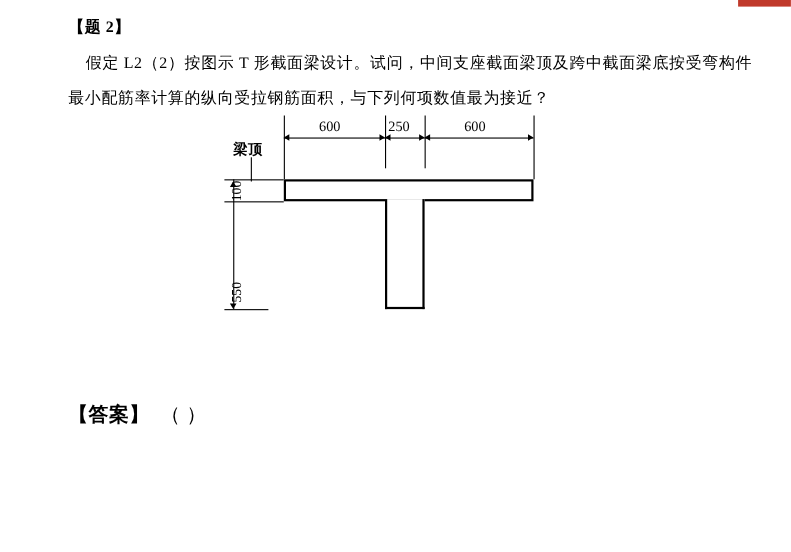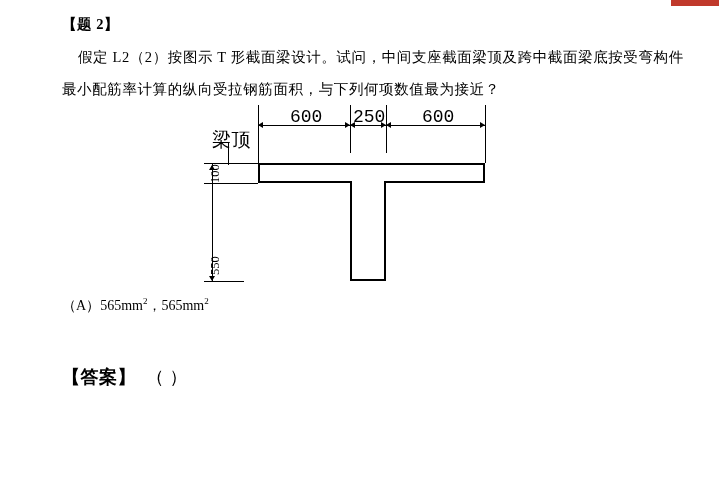--- a/index.html
+++ b/index.html
@@ -51,39 +51,39 @@
   
   .figure {
     position: absolute;
     left: 190px;
     top: 105px;
     width: 330px;
     height: 190px;
   }
   .fig-label {
     position: absolute;
-    font-size: 19px;
-    font-weight: normal;
+    font-size: 13px;
+    font-weight: bold;
     letter-spacing: 0.5px;
   }
   
   .dim-line {
     position: absolute;
     background: #000;
   }
   .dim-h {
     height: 1px;
   }
   .dim-v {
     width: 1px;
   }
   .dim-text {
     position: absolute;
-    font-size: 18px;
-    font-family: Liberation Mono, monospace;
+    font-size: 13px;
+    font-family: Liberation Serif, serif;
     text-align: center;
   }
   .dim-text-v {
     position: absolute;
     font-size: 12.5px;
     transform: rotate(-90deg);
     transform-origin: left top;
     white-space: nowrap;
   }
   .arrow {
@@ -194,23 +194,20 @@
     <div class="dim-text-v" style="left:18px; top:78px;">100</div>
     <div class="dim-text-v" style="left:18px; top:170px;">550</div>
     <div class="arrow arrow-u" style="left:19px; top:60px;"></div>
     <div class="arrow arrow-d" style="left:19px; top:171px;"></div>
 
     <div class="tee-top" style="left:68px; top:58px; width:227px; height:20px;"></div>
     <div class="tee-web" style="left:160px; top:76px; width:36px; height:100px;"></div>
 
   </div>
 
-  <div class="answer ans-a">
-    <span>（A）</span><span>565mm</span><sup>2</sup><span>，</span><span>565mm</span><sup>2</sup>
-  </div>
 
 
 
 
   <div class="ans-key">
     <span>【答案】</span><span class="paren">（    ）</span>
   </div>
 
 </div>
 

